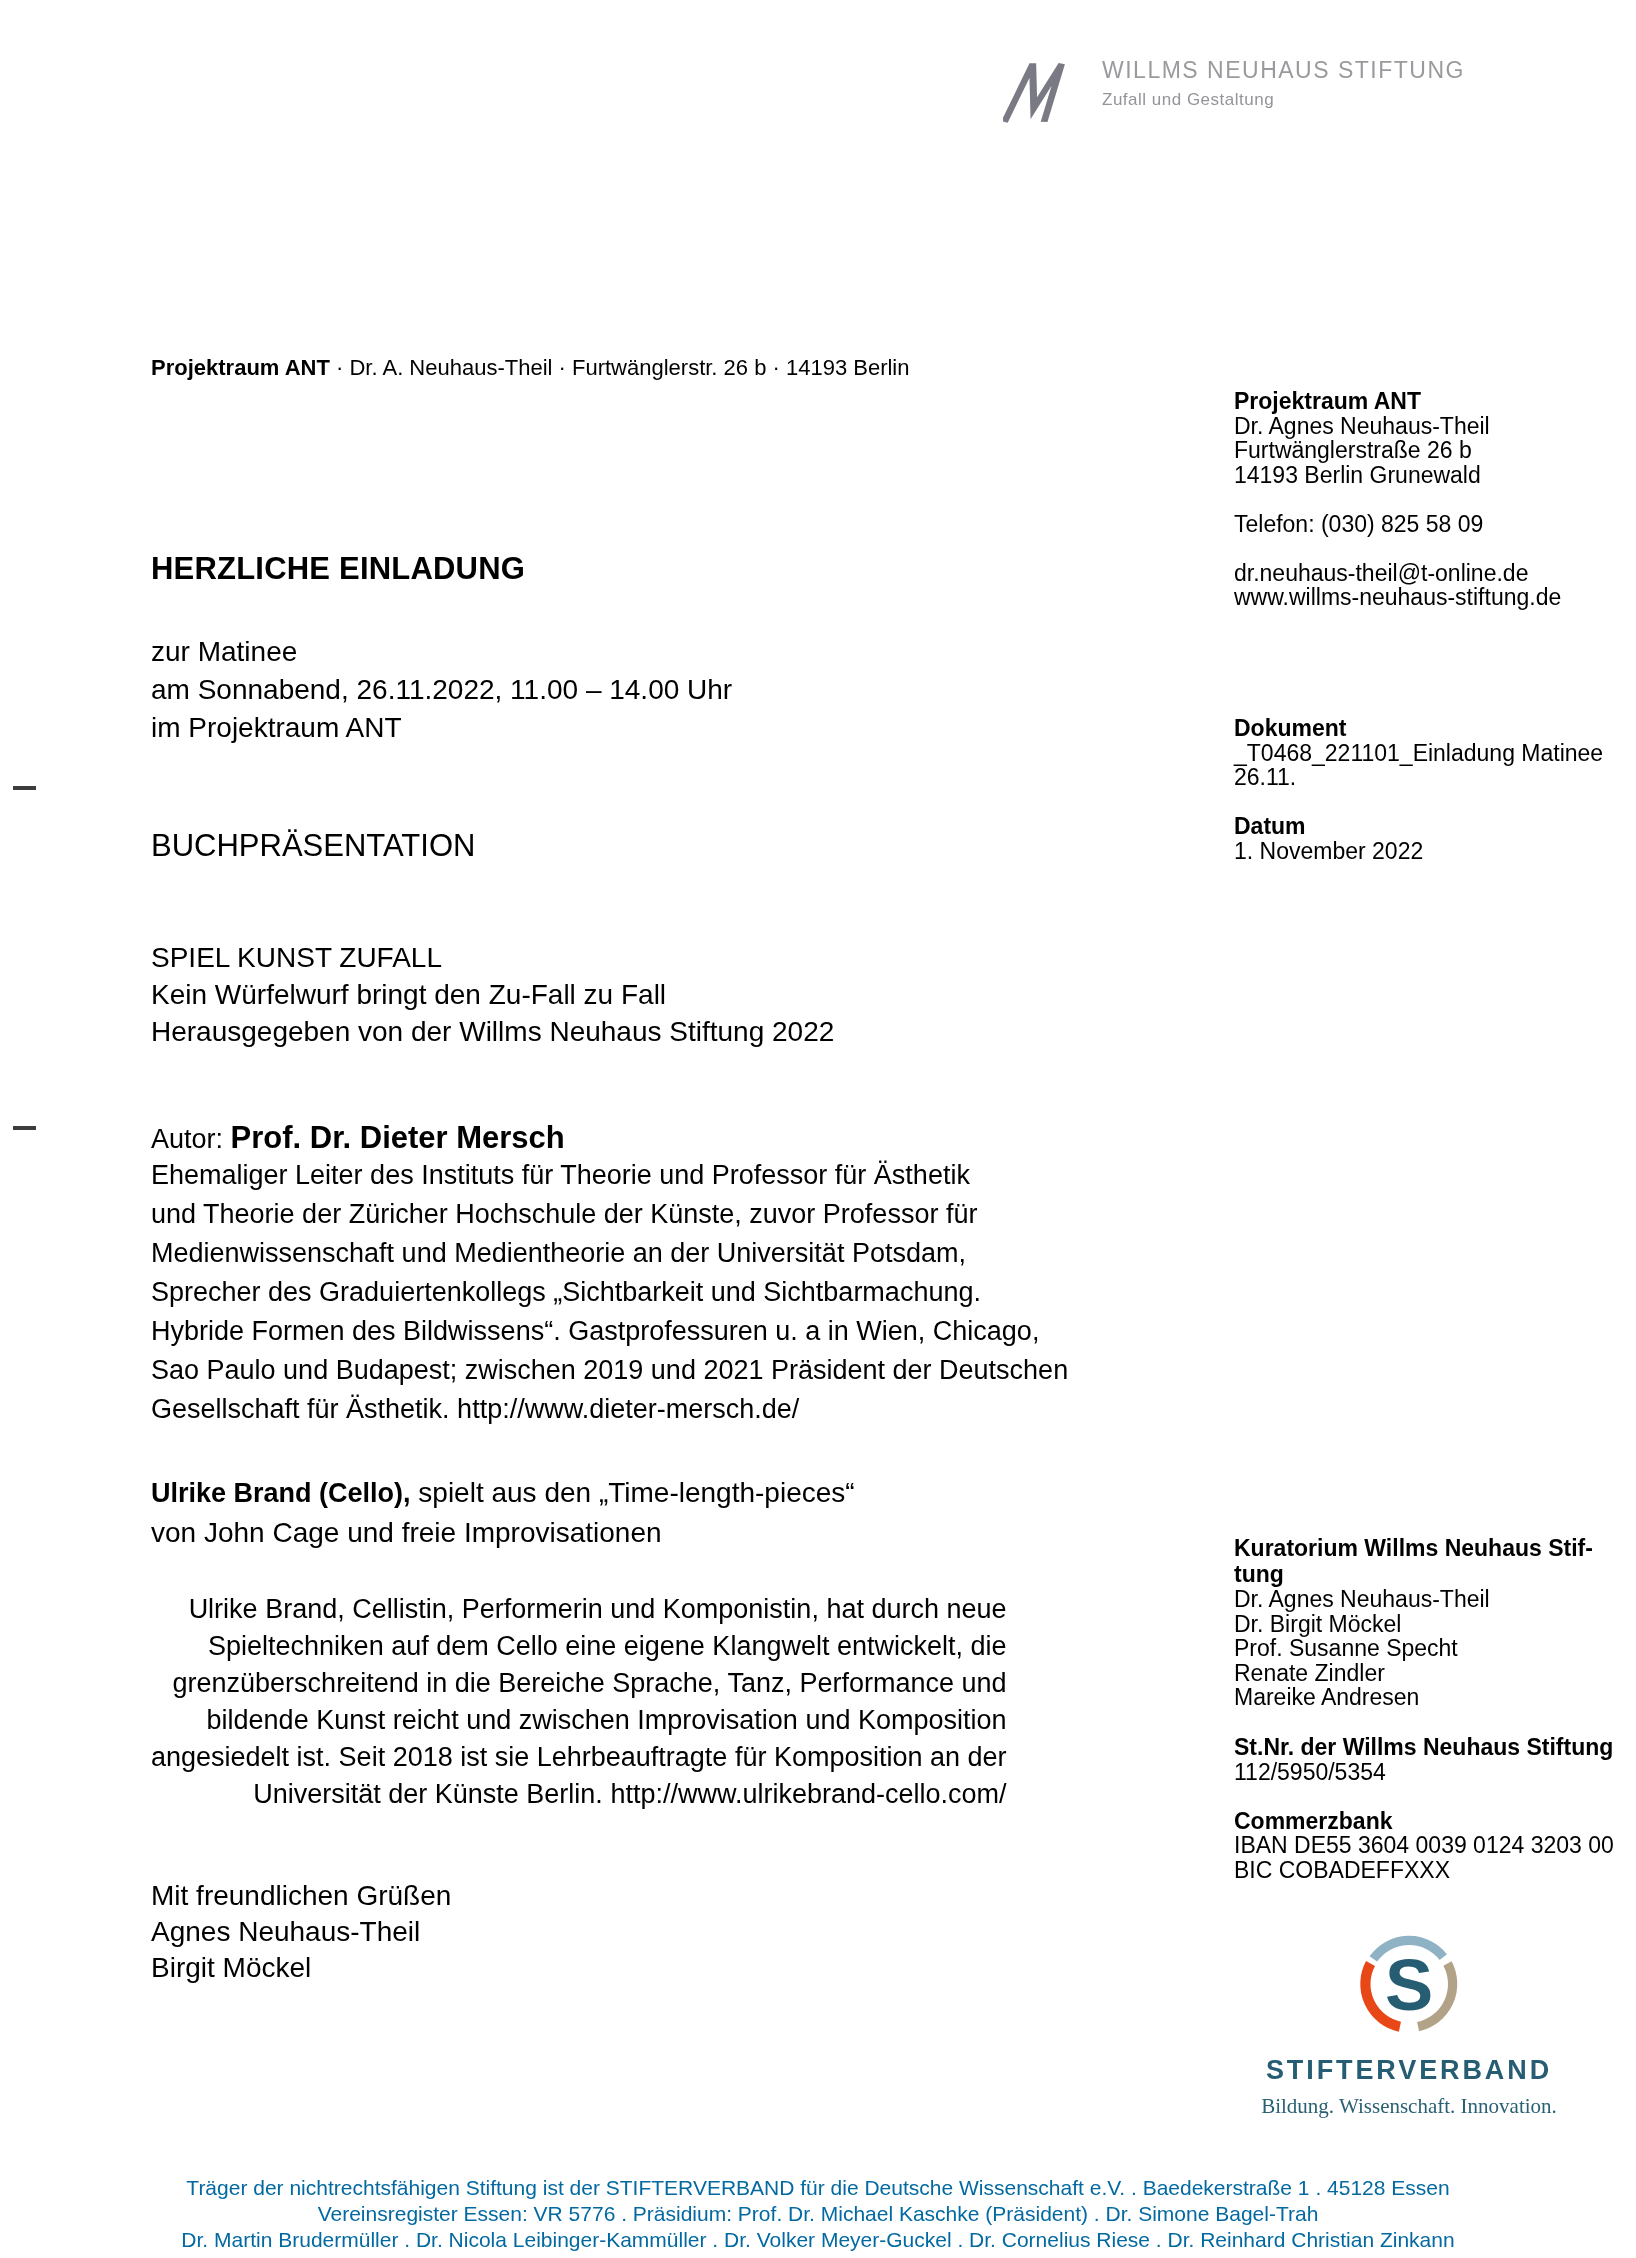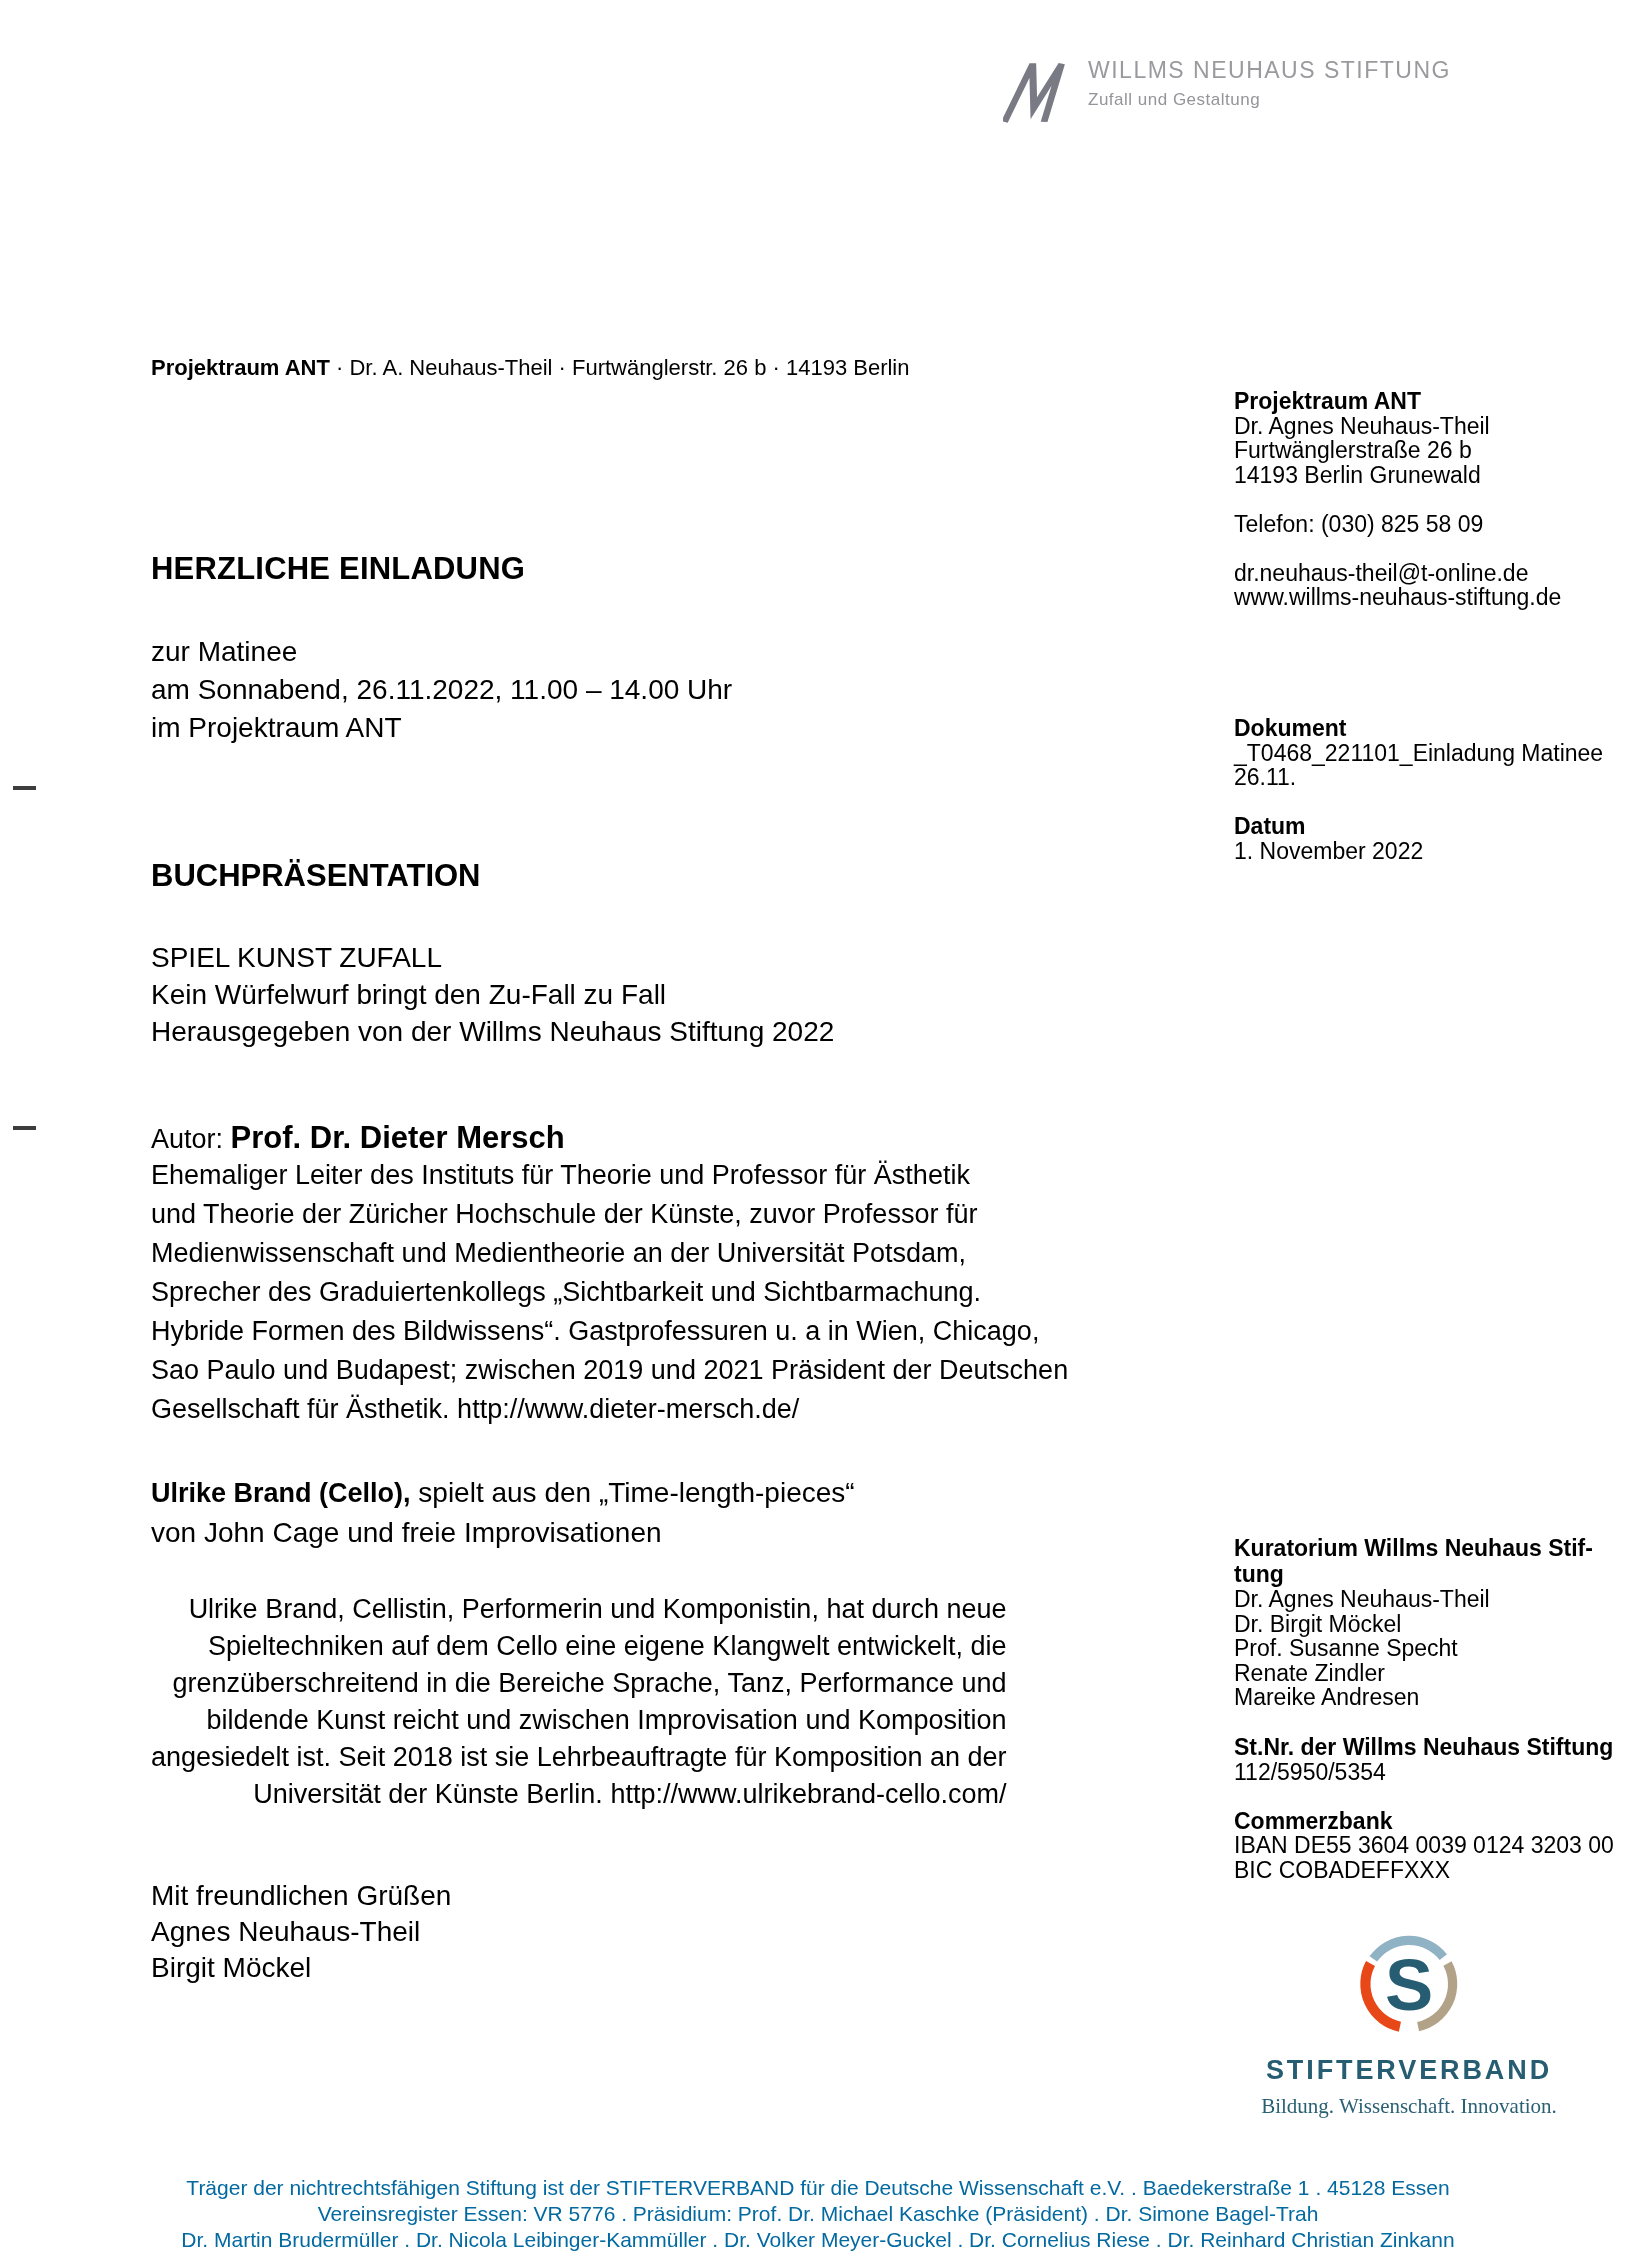--- a/index.html
+++ b/index.html
@@ -9,36 +9,36 @@
     height:2258px;
     background:#ffffff;
     font-family:"Liberation Sans", sans-serif;
     color:#000;
     overflow:hidden;
   }
 
   
   .letterhead{position:absolute;left:1003px;top:55px;display:flex;align-items:flex-start;}
   .w-mark{width:76px;height:64px;margin-top:5.5px;}
-  .lh-text{margin-left:9px;}
+  .lh-text{margin-left:23px;}
   .lh-name{font-size:23px;letter-spacing:1.5px;color:#9a9a9e;font-weight:400;white-space:nowrap;line-height:31px;}
   .lh-tagline{font-size:17px;letter-spacing:0.5px;color:#94949a;font-weight:400;white-space:nowrap;line-height:27px;}
 
   
   .fold-mark{position:absolute;left:12.7px;width:23.6px;height:3.6px;background:#3d3d3d;}
   .fm1{top:786px;}
   .fm2{top:1126px;}
 
   
   .abs{position:absolute;left:151px;}
   .sender{top:355px;font-size:22px;white-space:nowrap;}
   .sender b{font-weight:bold;}
   .h-main{top:551px;font-size:31px;font-weight:bold;letter-spacing:0.2px;}
   .event{top:633px;font-size:28px;line-height:38px;}
-  .h-section{top:858px;font-size:31px;font-weight:bold;}
+  .h-section{top:828px;font-size:31px;font-weight:normal;}
   .book{top:939px;font-size:28px;line-height:37px;}
   .author{top:1120px;font-size:27px;}
   .author .name{font-size:31px;font-weight:bold;}
   .bio1{top:1156px;font-size:27px;line-height:39px;}
   .performer{top:1473px;font-size:28px;line-height:40px;}
   .performer .bold{font-size:27px;font-weight:bold;}
   .bio2{top:1591px;font-size:27px;line-height:37px;text-align:right;}
   .closing{top:1878px;font-size:28px;line-height:36px;}
 
   

